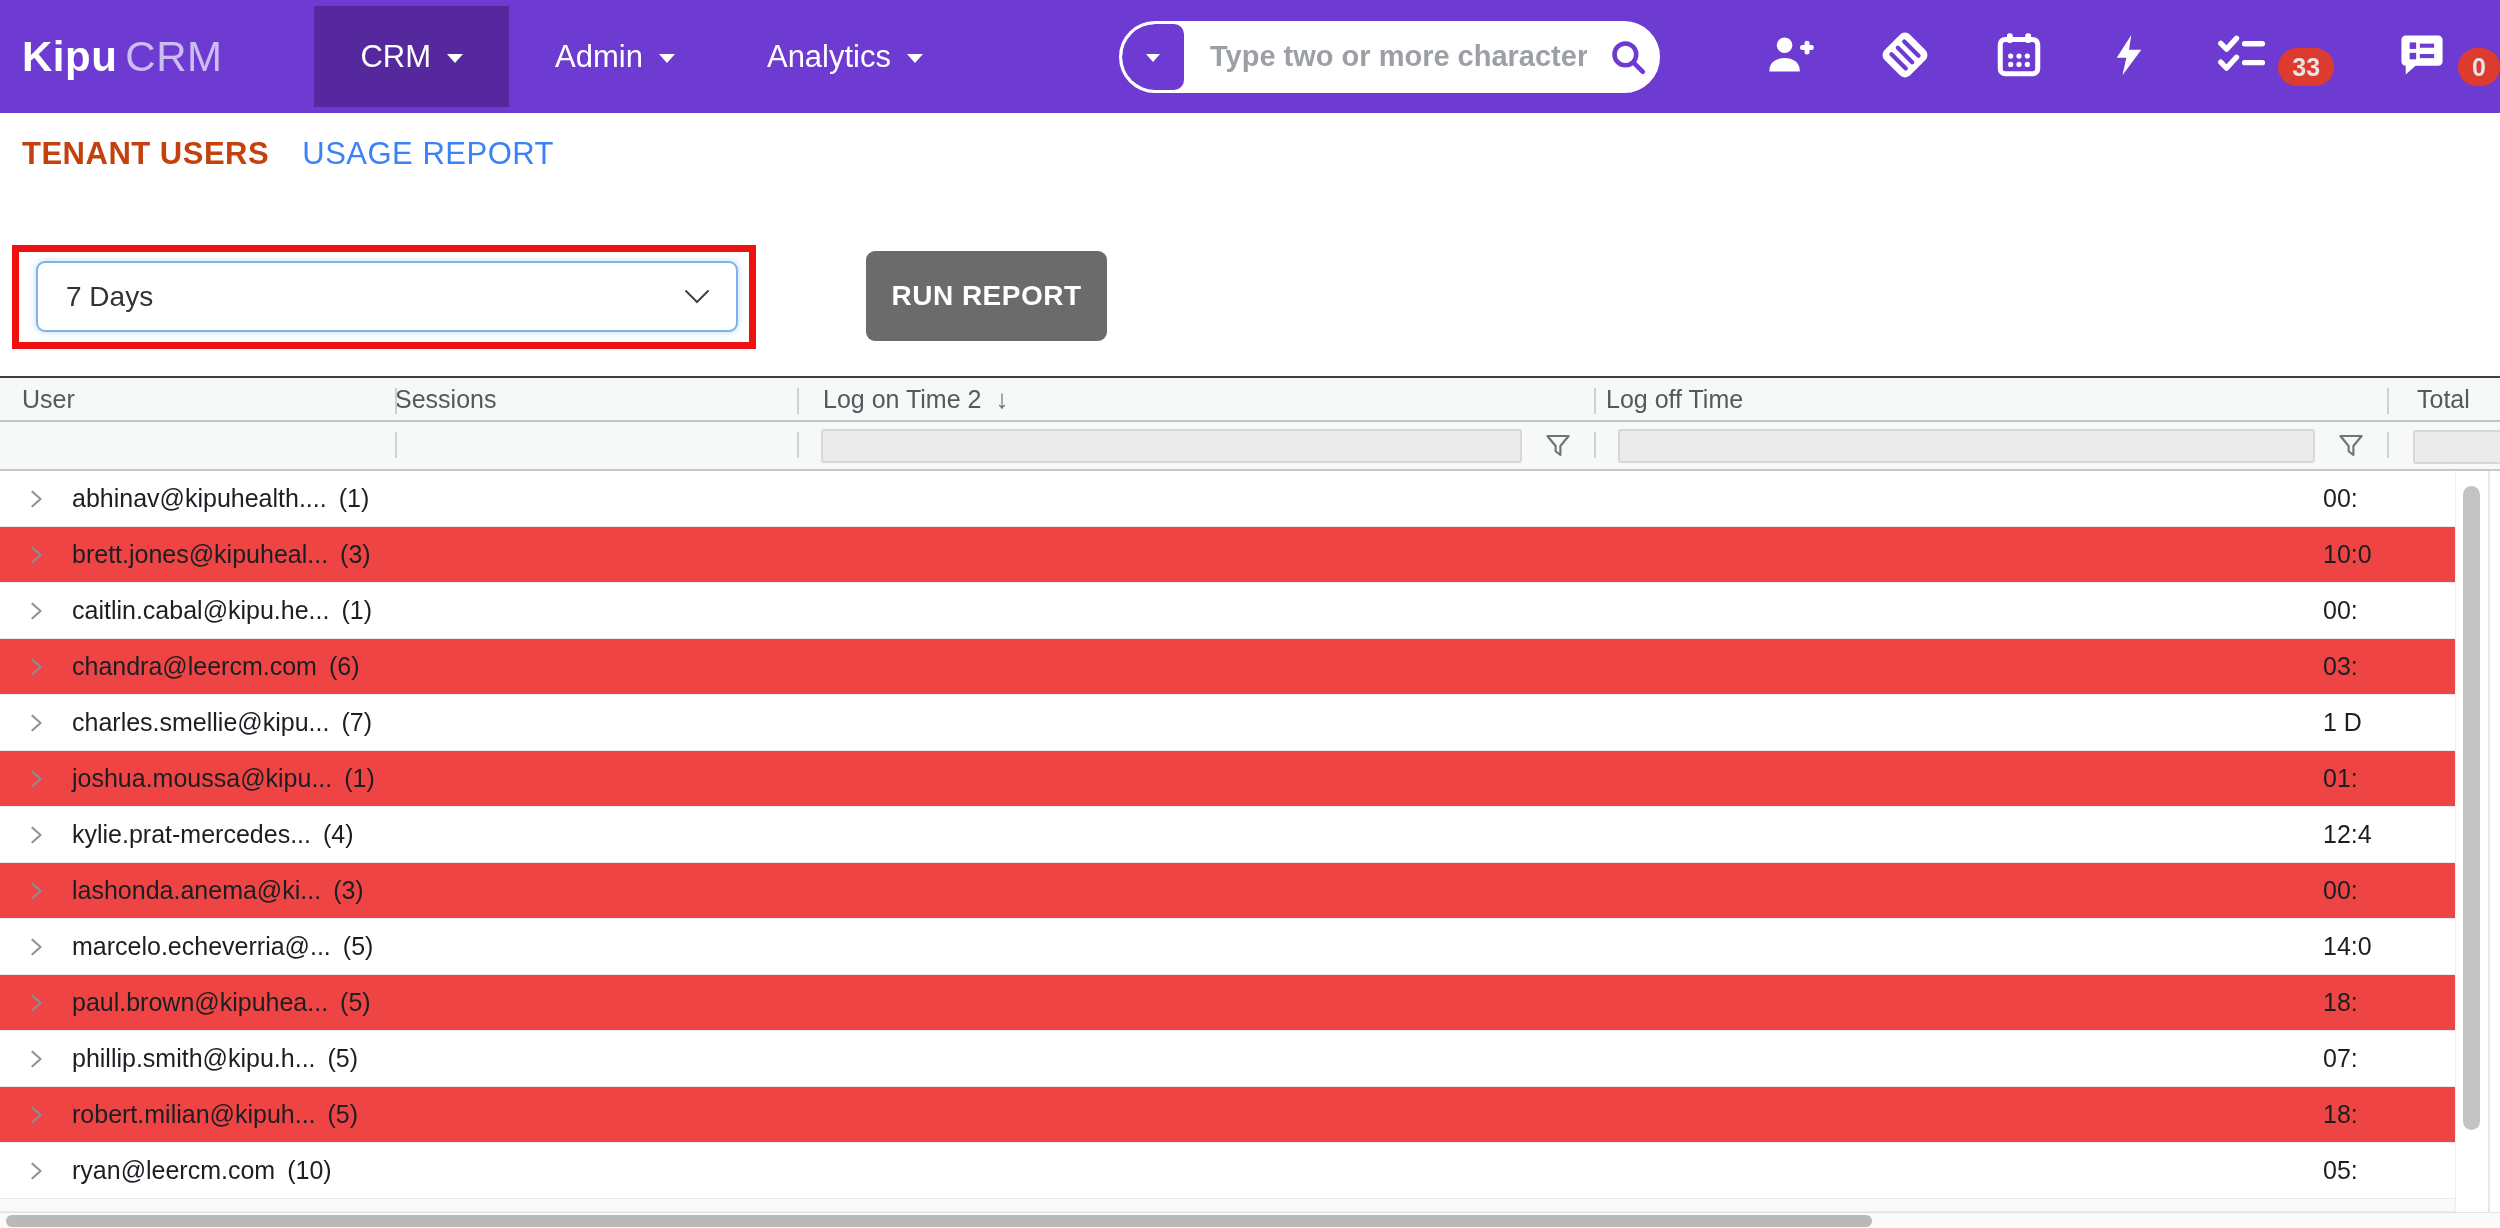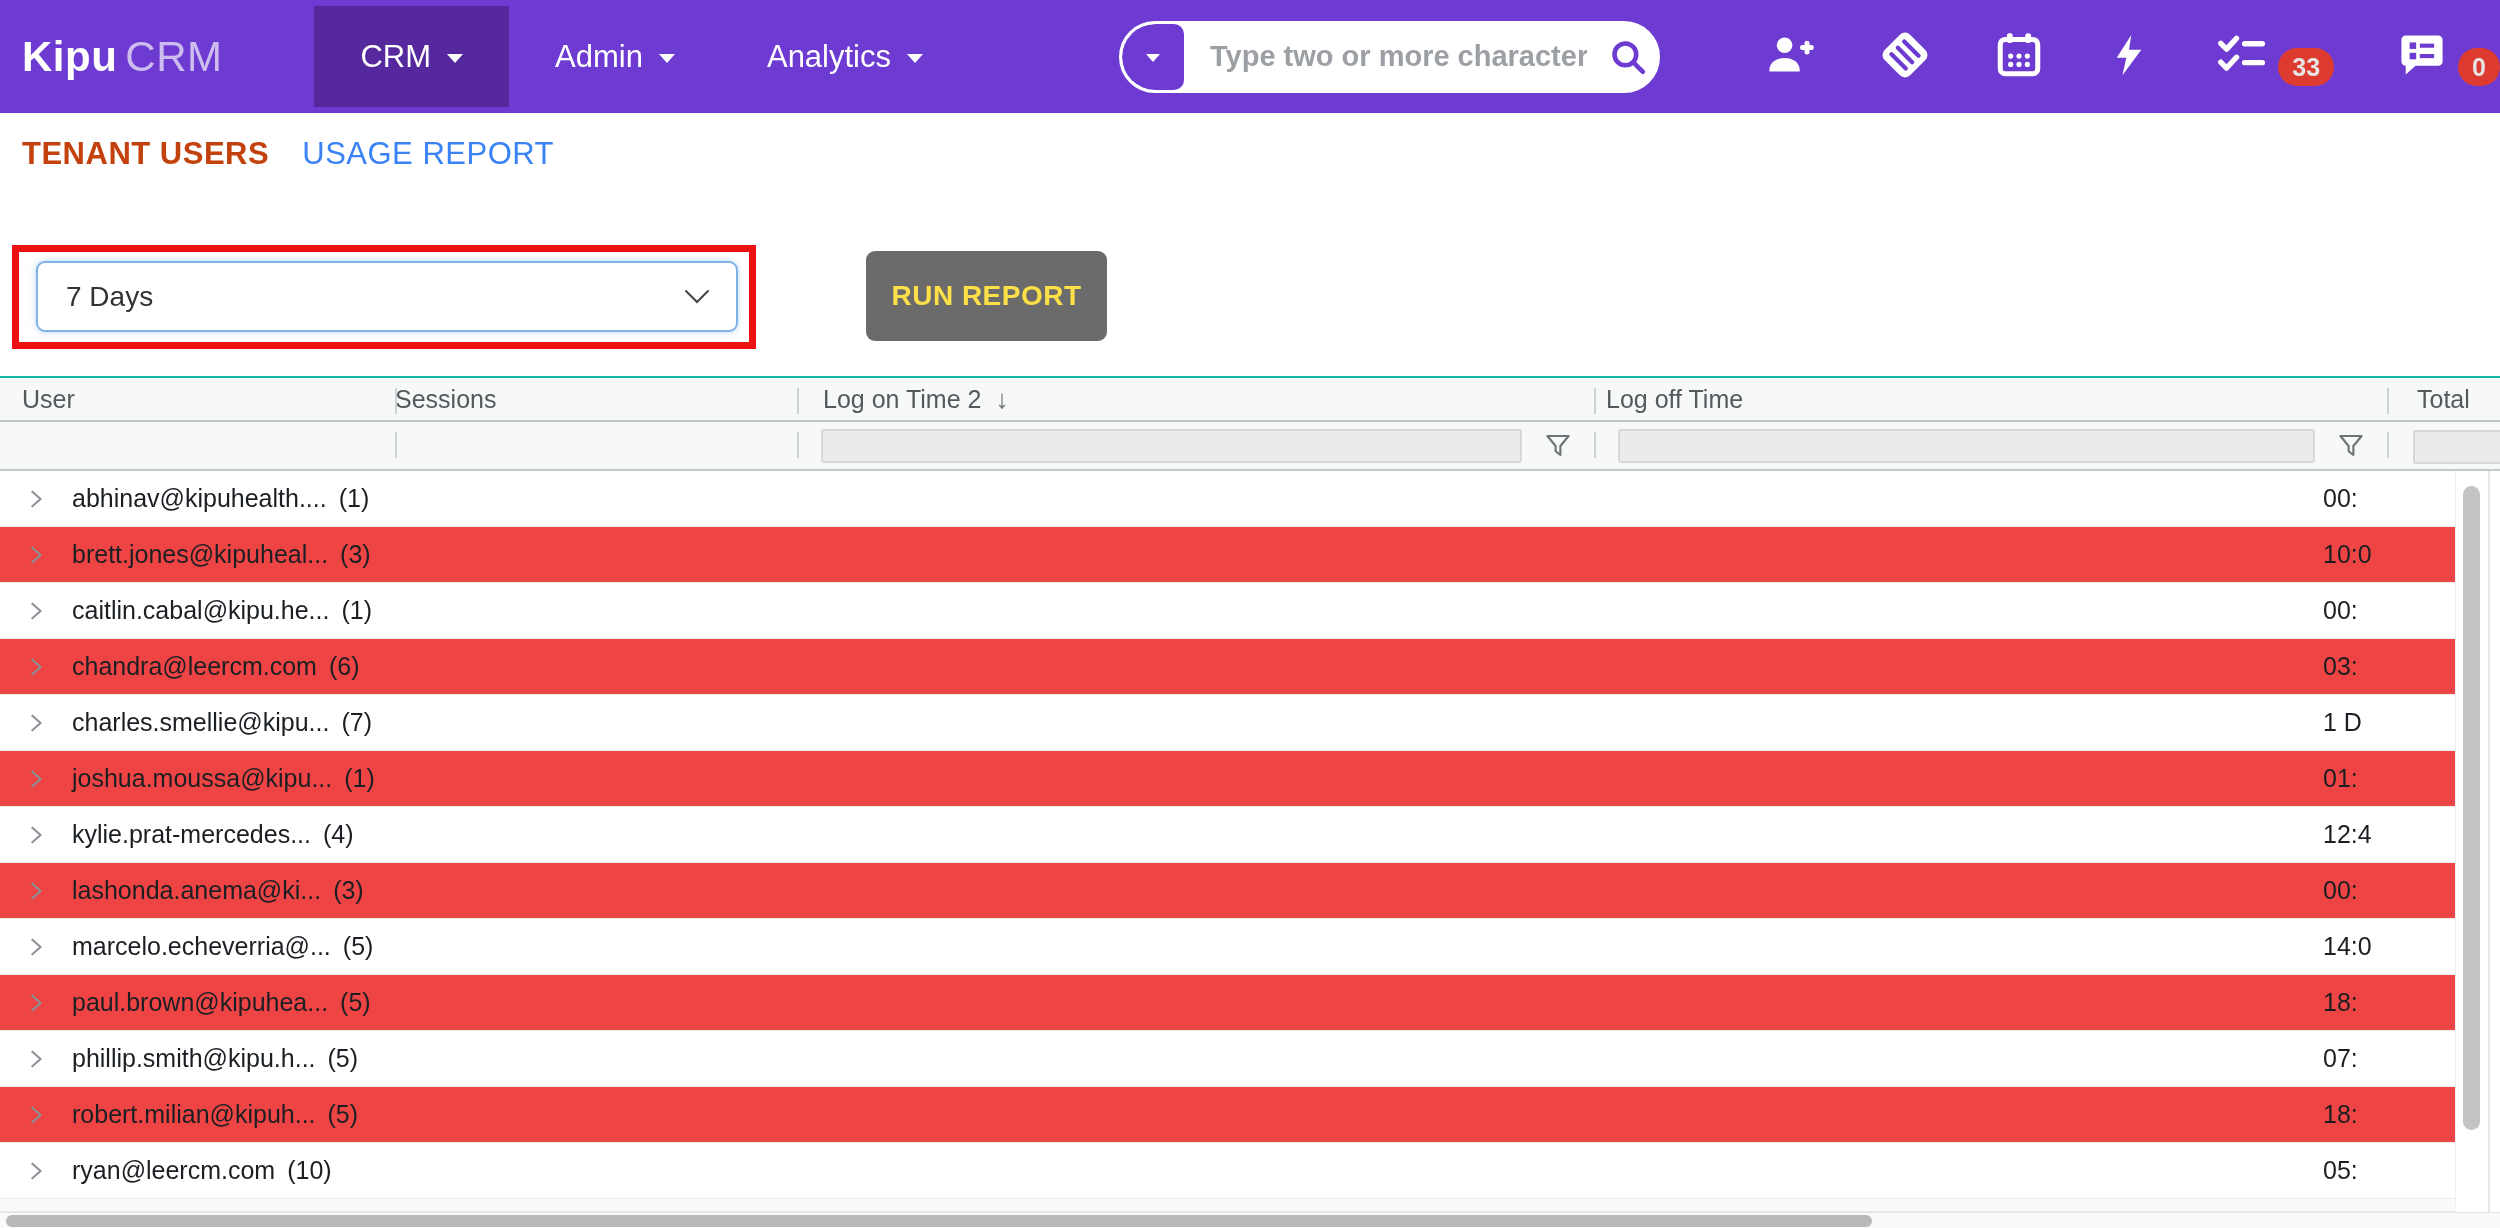--- a/index.html
+++ b/index.html
@@ -41,26 +41,26 @@
   .page-title .t1{ color:#c2410c; font-weight:bold; }
   .page-title .t2{ color:#3b82f6; font-weight:400; margin-left:24px; }
 
   
   .hl-box{ position:absolute; left:12px; top:245px; width:744px; height:104px; border:7px solid #EE1111; }
   .select{ position:absolute; left:17px; top:9px; width:702px; height:71px; background:#fff;
            border:2px solid #7FB3E8; border-radius:9px; box-shadow:0 0 6px rgba(127,179,232,.55);
            display:flex; align-items:center; justify-content:space-between; padding:0 26px 0 28px;
            font-size:28px; color:#333; cursor:pointer; }
   .run-btn{ position:absolute; left:866px; top:251px; width:241px; height:90px; background:#6B6B6B;
-            border:none; border-radius:9px; color:#fde047; font-size:28px; font-weight:bold; letter-spacing:.5px;
+            border:none; border-radius:9px; color:#ffffff; font-size:28px; font-weight:bold; letter-spacing:.5px;
             font-family:"Liberation Sans", sans-serif; cursor:pointer; }
 
   
   .grid{ position:absolute; left:0; top:376px; width:2500px; }
-  .hdr{ display:flex; height:46px; background:#F7F8F8; border-top:2px solid #14b8a6;
+  .hdr{ display:flex; height:46px; background:#F7F8F8; border-top:2px solid #404040;
         border-bottom:2px solid #C2C5C7; align-items:center; font-size:25px; color:#55595E; font-weight:500;}
   .c-user{ width:395px; flex:none; padding-left:22px; }
   .c-sess{ width:402px; flex:none; }
   .c-lon { width:797px; flex:none; padding-left:26px; }
   .c-loff{ width:793px; flex:none; padding-left:12px; }
   .c-tot { width:200px; flex:none; padding-left:30px; }
   .hdr>div{ position:relative; height:100%; display:flex; align-items:center; }
   .hdr>div+div::before, .frow>div+div::before{
      content:""; position:absolute; left:0; top:10px; width:2px; height:26px; background:#CFD2D4; }
   .sort-arrow{ margin-left:14px; color:#6A6E72; font-size:26px; }

